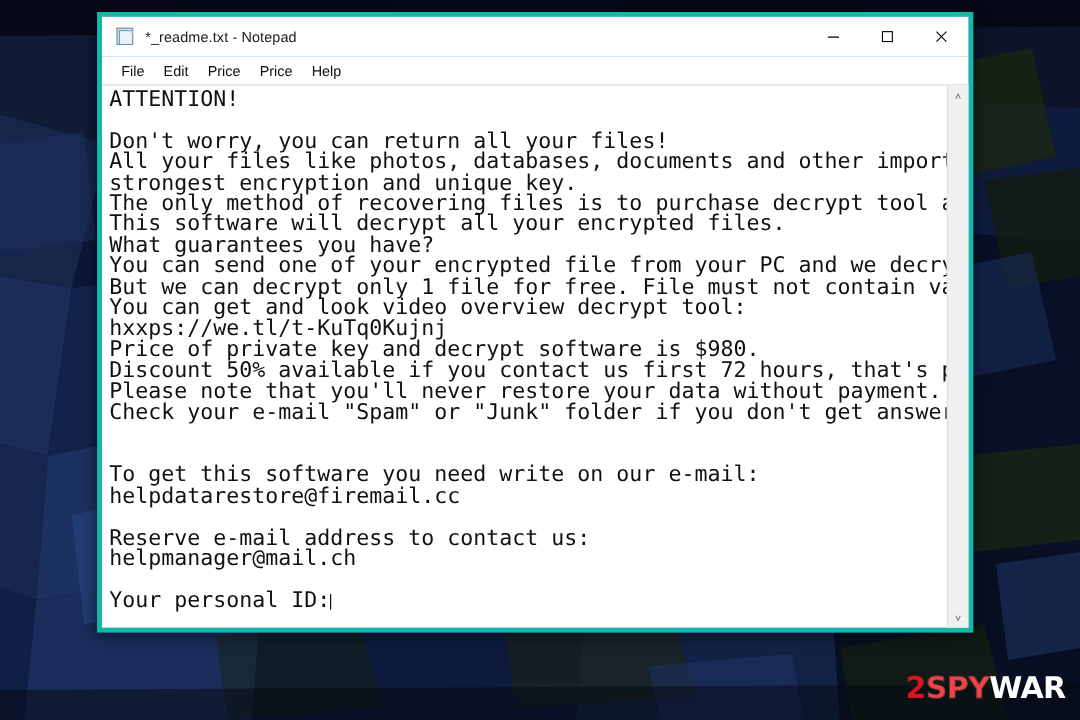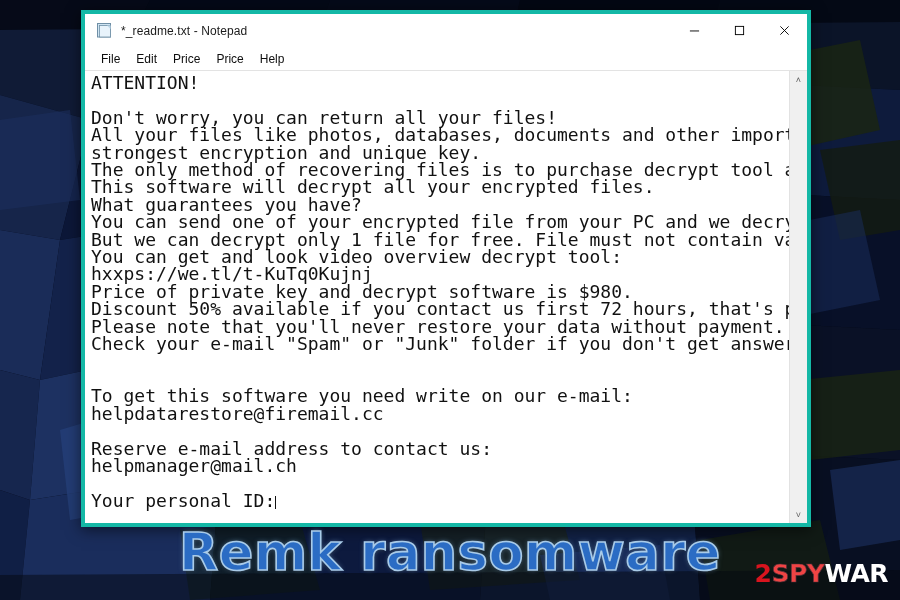--- a/index.html
+++ b/index.html
@@ -299,21 +299,20 @@
 
 Your personal ID:<span class="caret"></span></div>
       <div class="scrollbar">
         <div class="sb-arrow">˄</div>
         <div class="sb-track"></div>
         <div class="sb-arrow">˅</div>
       </div>
     </div>
   </div>
 
-  <div id="watermark">Remk ransomware</div>
 
   <div id="brand-logo">
     <span class="brand-2">2</span>
     <span class="brand-spy">SPY</span>
     <span class="brand-war">WAR</span>
   </div>
 
 </div>
 
 </body></html>

